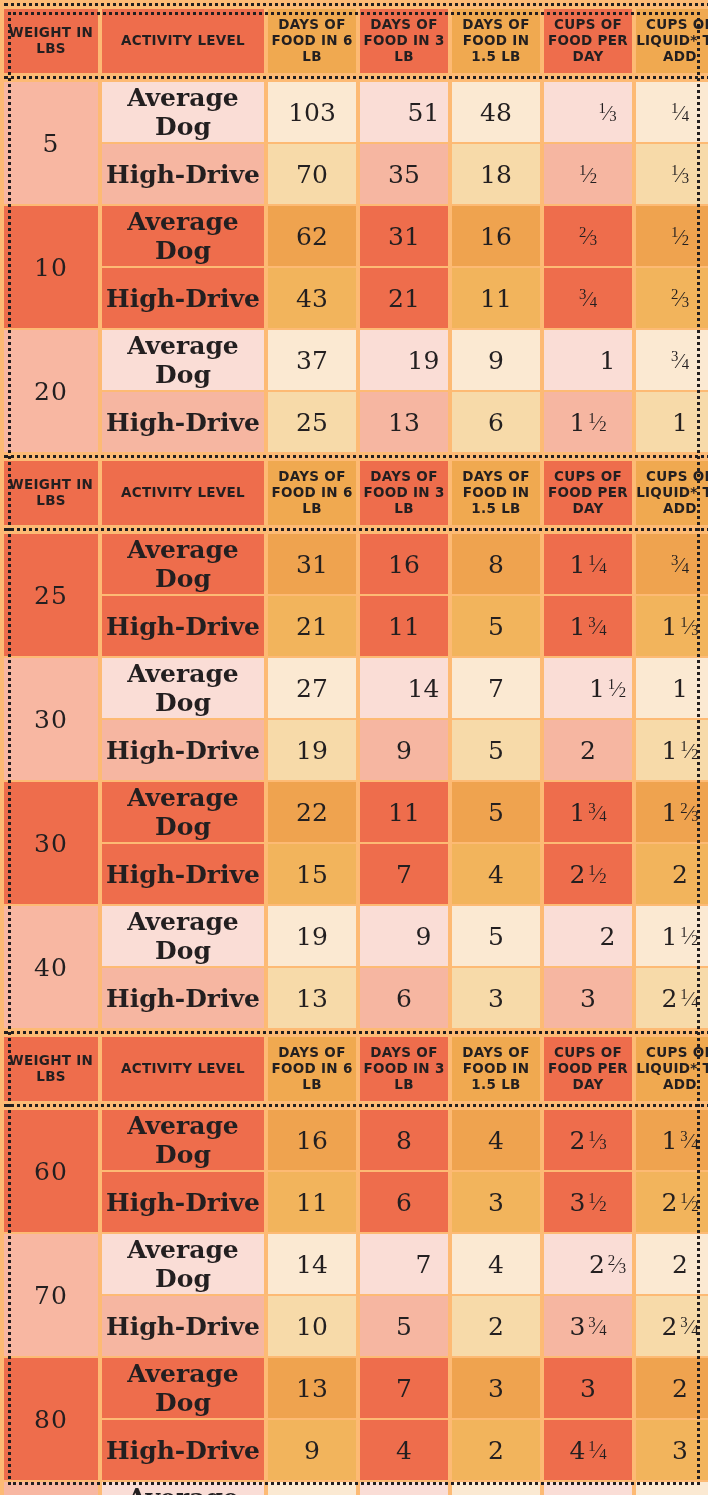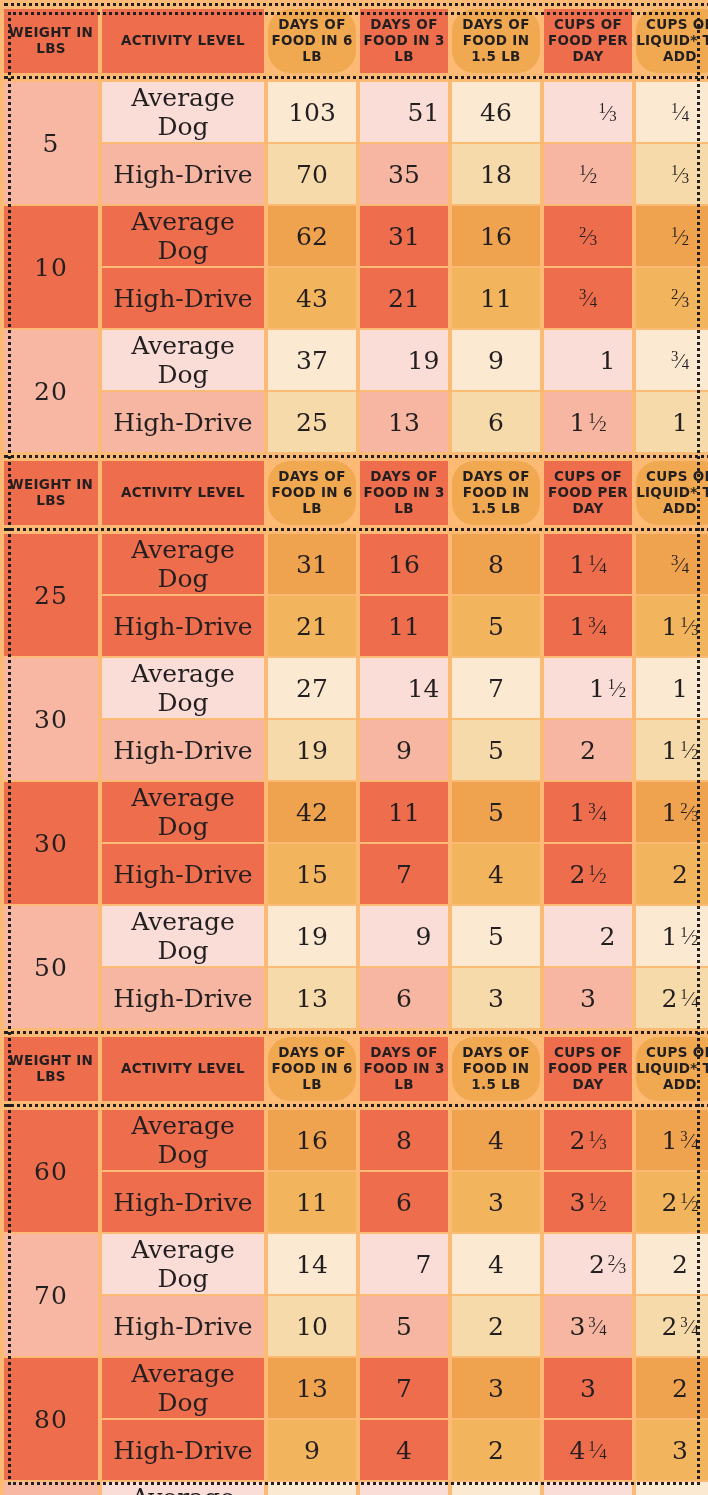--- a/index.html
+++ b/index.html
@@ -58,21 +58,21 @@
   tr.hdr td{
     height:64px;
     font-weight:bold;
     font-size:13.5px;
     letter-spacing:0.3px;
     line-height:1.18;
     text-transform:uppercase;
     font-family:"DejaVu Sans", sans-serif;
   }
   td.h-coral{background:#EE6D4C;}
-  td.h-orange{background:#F0A950;border-radius:22px;}
+  td.h-orange{background:#F0A950;}
 
   
   tr.rule td{height:0;padding:0;}
   .dotrule{
     height:0;
     border-top:3px dotted #231f20;
     margin:1px 0;
   }
 
   
@@ -84,20 +84,21 @@
   td.weight{
     font-size:27px;
     font-family:"DejaVu Sans", sans-serif;
     letter-spacing:1px;
   }
   td.activity{
     text-align:left;
     padding-left:26px;
     font-size:23px;
     font-family:"DejaVu Serif", serif;
+    font-weight:bold;
   }
 
   
   .lt .wt      {background:#F8B7A2;}
   .lt .act-a   {background:#FADDD6;}
   .lt .act-h   {background:#F6B6A1;}
   .lt .v-cream {background:#FBE9D2;}
   .lt .v-pinkl {background:#FADDD6;padding-left:39px;}
   .lt .v-tan   {background:#F7DAA9;}
   .lt .v-pink  {background:#F6B6A1;margin-top:12px;}
@@ -166,21 +167,21 @@
         <tr class="rule">
           <td colspan="7">
             <div class="dotrule"></div>
           </td>
         </tr>
         <tr class="body lt">
           <td class="weight wt" rowspan="2">5</td>
           <td class="activity act-a">Average Dog</td>
           <td class="v-cream">103</td>
           <td class="v-pinkl">51</td>
-          <td class="v-cream">46</td>
+          <td class="v-cream">48</td>
           <td class="v-pinkl"><span class="frac"><sup>1</sup>⁄<sub>3</sub></span></td>
           <td class="v-cream"><span class="frac"><sup>1</sup>⁄<sub>4</sub></span></td>
         </tr>
         <tr class="body lt">
           <td class="activity act-h">High-Drive</td>
           <td class="v-tan">70</td>
           <td class="v-pink">35</td>
           <td class="v-tan">18</td>
           <td class="v-pink"><span class="frac"><sup>1</sup>⁄<sub>2</sub></span></td>
           <td class="v-tan"><span class="frac"><sup>1</sup>⁄<sub>3</sub></span></td>
@@ -280,36 +281,36 @@
           <td class="activity act-h">High-Drive</td>
           <td class="v-tan">19</td>
           <td class="v-pink">9</td>
           <td class="v-tan">5</td>
           <td class="v-pink">2</td>
           <td class="v-tan"><span class="whole">1</span><span class="frac"><sup>1</sup>⁄<sub>2</sub></span></td>
         </tr>
         <tr class="body dk">
           <td class="weight wt" rowspan="2">30</td>
           <td class="activity act-a">Average Dog</td>
-          <td class="v-cream">42</td>
+          <td class="v-cream">22</td>
           <td class="v-pinkl">11</td>
           <td class="v-cream">5</td>
           <td class="v-pinkl"><span class="whole">1</span><span class="frac"><sup>3</sup>⁄<sub>4</sub></span></td>
           <td class="v-cream"><span class="whole">1</span><span class="frac"><sup>2</sup>⁄<sub>3</sub></span></td>
         </tr>
         <tr class="body dk">
           <td class="activity act-h">High-Drive</td>
           <td class="v-tan">15</td>
           <td class="v-pink">7</td>
           <td class="v-tan">4</td>
           <td class="v-pink"><span class="whole">2</span><span class="frac"><sup>1</sup>⁄<sub>2</sub></span></td>
           <td class="v-tan">2</td>
         </tr>
         <tr class="body lt">
-          <td class="weight wt" rowspan="2">50</td>
+          <td class="weight wt" rowspan="2">40</td>
           <td class="activity act-a">Average Dog</td>
           <td class="v-cream">19</td>
           <td class="v-pinkl">9</td>
           <td class="v-cream">5</td>
           <td class="v-pinkl">2</td>
           <td class="v-cream"><span class="whole">1</span><span class="frac"><sup>1</sup>⁄<sub>2</sub></span></td>
         </tr>
         <tr class="body lt">
           <td class="activity act-h">High-Drive</td>
           <td class="v-tan">13</td>

